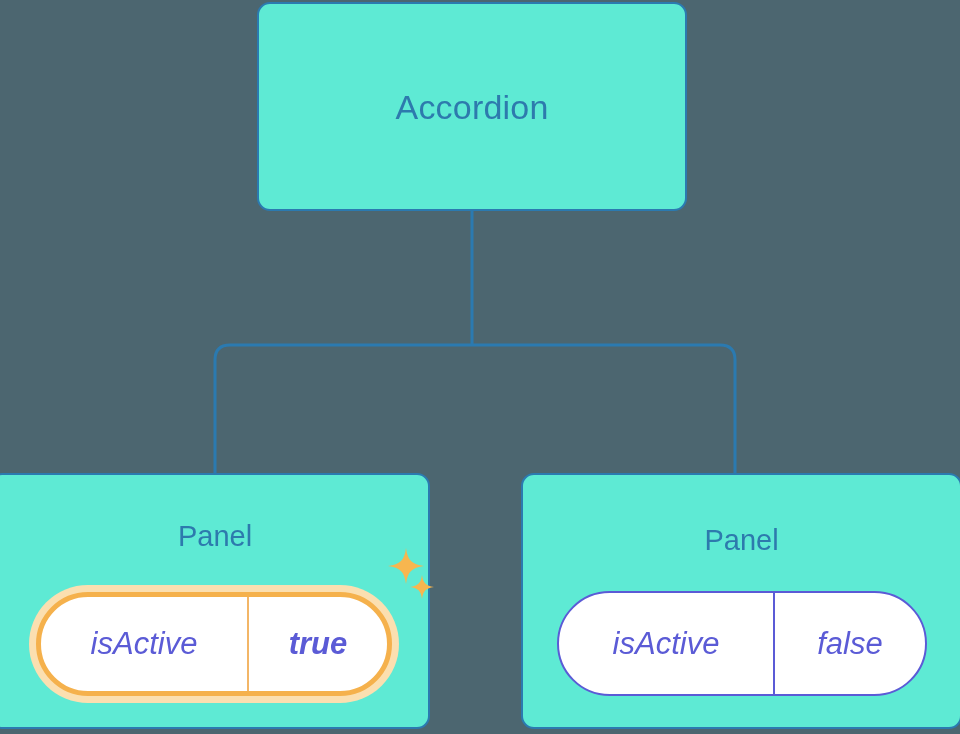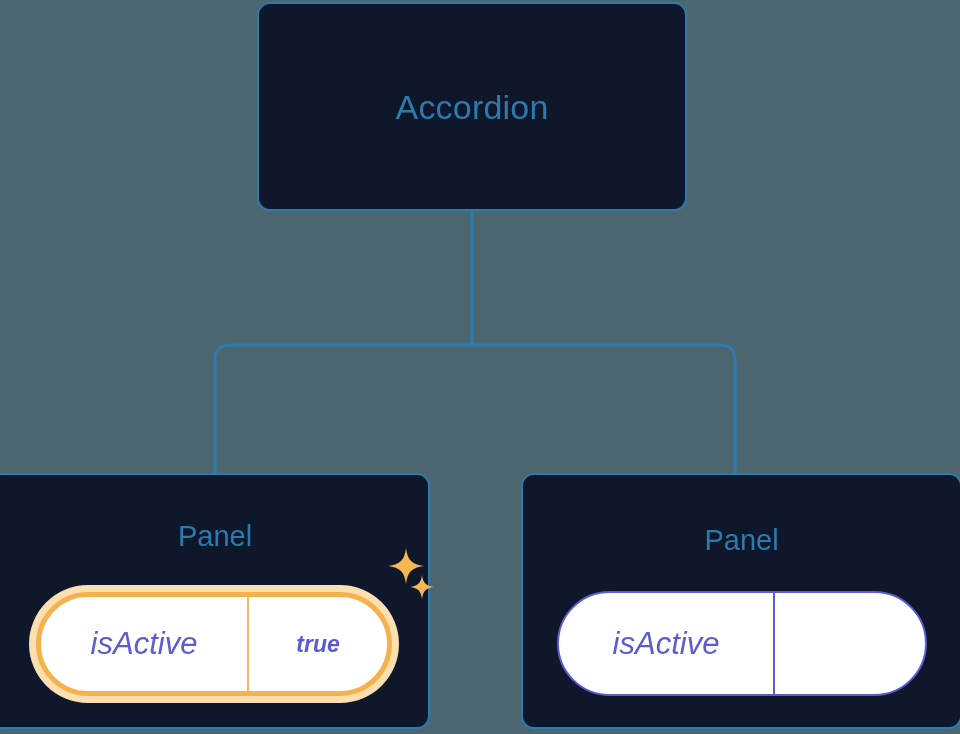--- a/index.html
+++ b/index.html
@@ -28,21 +28,21 @@
     left: 0;
     top: 0;
     width: 960px;
     height: 734px;
     z-index: 1;
   }
 
   
   .node-card {
     position: absolute;
-    background: #0f172a;
+    background: #5eead4;
     border: 2.5px solid #2b7ab0;
     border-radius: 13px;
     box-sizing: border-box;
     z-index: 2;
   }
 
   
   #root-node {
     left: 257px;
     top: 2px;
@@ -135,21 +135,21 @@
     box-shadow: 0 0 0 7px #fbdfb0;
   }
   #prop-pill-left .prop-key {
     width: 208px;
     border-right: 2px solid #f3b667;
     font-size: 31px;
     color: #5b5bd6;
   }
   #prop-pill-left .prop-val {
     flex: 1;
-    font-size: 23px;
+    font-size: 31px;
     font-weight: bold;
     color: #5b5bd6;
     text-align: center;
   }
 
   
   .sparkle {
     position: absolute;
     z-index: 4;
   }
@@ -180,20 +180,21 @@
       </div>
     </div>
   </div>
 
   <div class="node-card panel-node" id="panel-node-right">
     <div class="panel-inner">
       <div class="node-title-panel">Panel</div>
 
       <div class="prop-pill" id="prop-pill-right">
         <div class="prop-key">isActive</div>
+        <div class="prop-val">false</div>
       </div>
     </div>
   </div>
 
   <svg class="sparkle" id="sparkle-large" width="36" height="36" viewBox="0 0 36 36">
     <path d="M18 0 C19.6 12.2 23.8 16.4 36 18 C23.8 19.6 19.6 23.8 18 36 C16.4 23.8 12.2 19.6 0 18 C12.2 16.4 16.4 12.2 18 0 Z" fill="#f7b64f"></path>
   </svg>
   <svg class="sparkle" id="sparkle-small" width="24" height="24" viewBox="0 0 24 24">
     <path d="M12 0 C13.1 8.1 15.9 10.9 24 12 C15.9 13.1 13.1 15.9 12 24 C10.9 15.9 8.1 13.1 0 12 C8.1 10.9 10.9 8.1 12 0 Z" fill="#f7b64f"></path>
   </svg>

